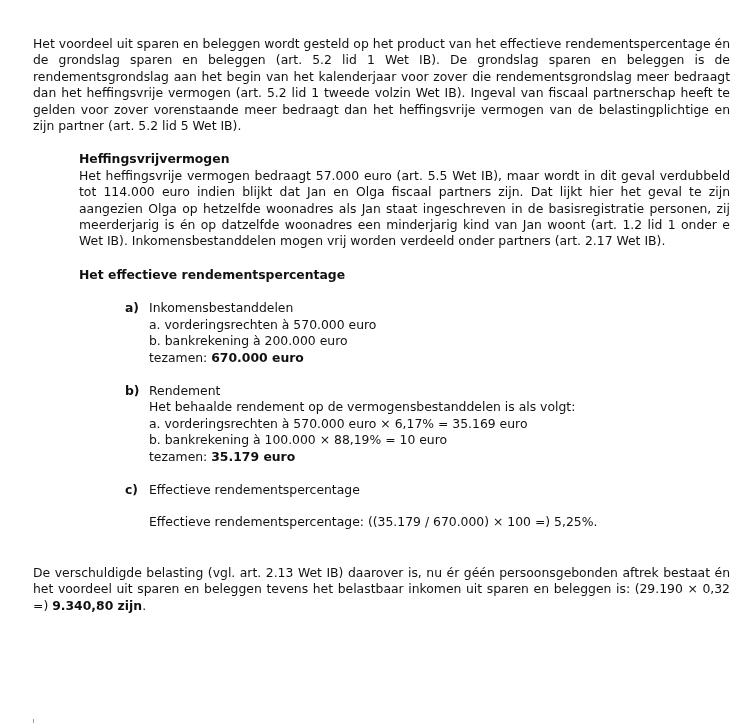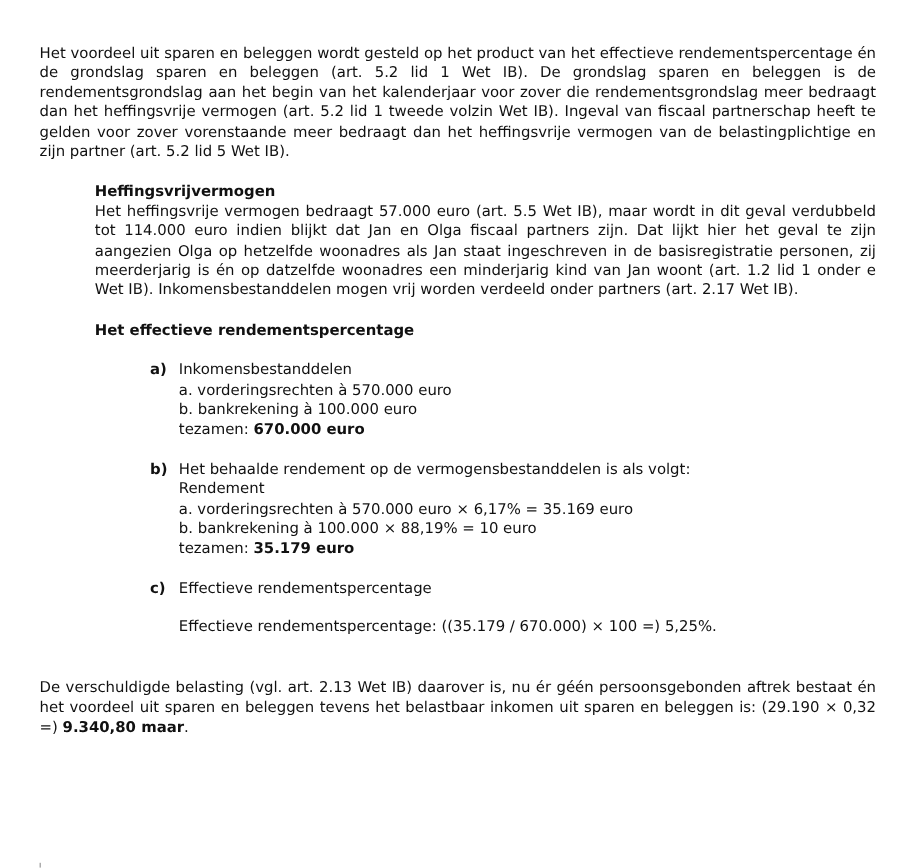--- a/index.html
+++ b/index.html
@@ -37,46 +37,46 @@
   <div class="gap2"></div>
 
   <p class="block sec-title">Het effectieve rendementspercentage</p>
 
   <div class="gap2"></div>
 
   <div class="item">
     <span class="lbl">a)</span>
     <p>Inkomensbestanddelen</p>
     <p>a. vorderingsrechten à 570.000 euro</p>
-    <p>b. bankrekening à 100.000 euro</p>
+    <p>b. bankrekening à 200.000 euro</p>
     <p><span>tezamen: </span><b>670.000 euro</b></p>
   </div>
 
   <div class="gap2"></div>
 
   <div class="item">
     <span class="lbl">b)</span>
+    <p>Rendement</p>
     <p>Het behaalde rendement op de vermogensbestanddelen is als volgt:</p>
-    <p>Rendement</p>
     <p>a. vorderingsrechten à 570.000 euro × 6,17% = 35.169 euro</p>
     <p>b. bankrekening à 100.000 × 88,19% = 10 euro</p>
     <p><span>tezamen: </span><b>35.179 euro</b></p>
   </div>
 
   <div class="gap2"></div>
 
   <div class="item">
     <span class="lbl">c)</span>
     <p>Effectieve rendementspercentage</p>
     <div class="gap1"></div>
     <p>Effectieve rendementspercentage: ((35.179 / 670.000) × 100 =) 5,25%.</p>
   </div>
 
   <div class="gap2"></div>
 
 
   <div class="gap2"></div>
 
-  <p class="just"><span>De verschuldigde belasting (vgl. art. 2.13 Wet IB) daarover is, nu ér géén persoonsgebonden aftrek bestaat én het voordeel uit sparen en beleggen tevens het belastbaar inkomen uit sparen en beleggen is: (29.190 × 0,32 =) </span><b>9.340,80 maar</b><span>.</span></p>
+  <p class="just"><span>De verschuldigde belasting (vgl. art. 2.13 Wet IB) daarover is, nu ér géén persoonsgebonden aftrek bestaat én het voordeel uit sparen en beleggen tevens het belastbaar inkomen uit sparen en beleggen is: (29.190 × 0,32 =) </span><b>9.340,80 zijn</b><span>.</span></p>
 
 </div>
 
 <div class="cursor"></div>
 
 </body></html>

